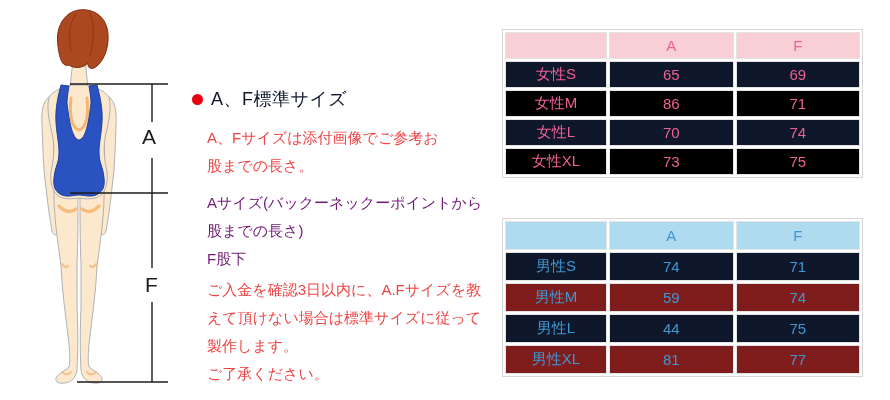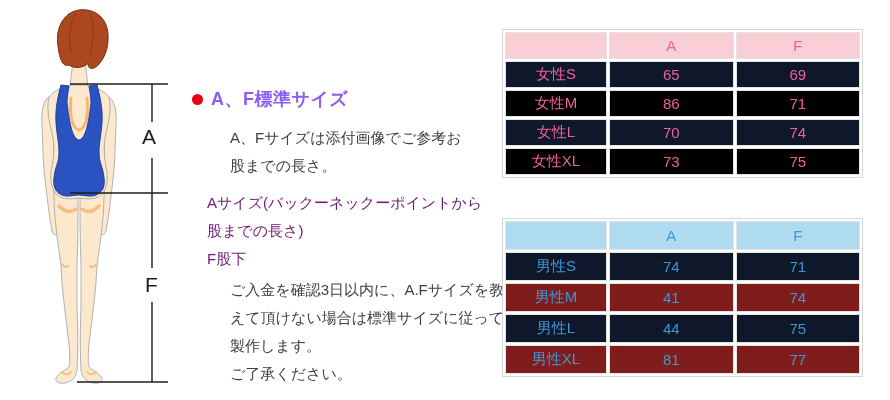--- a/index.html
+++ b/index.html
@@ -17,23 +17,23 @@
     position: absolute; color: #1c1c1c; font-size: 21px; line-height: 1;
     font-family: "Liberation Sans", sans-serif;
   }
   .measure-label.a { left: 142px; top: 126px; }
   .measure-label.f { left: 145px; top: 274px; }
 
   
   .info-area { position: absolute; left: 190px; top: 0; width: 300px; height: 400px; }
   .heading-row { position: absolute; left: 2px; top: 87px; display: flex; align-items: center; gap: 8px; }
   .bullet { width: 11px; height: 11px; border-radius: 50%; background: #e60012; flex: 0 0 auto; }
-  .heading-text { color: #8b5cf6; font-size: 18px; font-weight: bold; letter-spacing: 0.5px; }
+  .heading-text { color: #0f172a; font-size: 18px; font-weight: normal; letter-spacing: 0.5px; }
   .para { position: absolute; left: 17px; width: 280px; font-size: 15px; line-height: 28px; }
-  .para.dark { color: #404040; margin-left: 23px; }
+  .para.dark { color: #ef4444; }
   .para.pink { color: #701a75; }
   .para-1 { top: 124px; }
   .para-2 { top: 189px; }
   .para-3 { top: 276px; }
 
   
   .size-table {
     position: absolute; left: 502px; width: 361px;
     border-collapse: separate; border-spacing: 2px;
     border: 1px solid #d6d6d6; background: #ffffff;
@@ -173,21 +173,21 @@
         <td class="hd">A</td>
         <td class="hd">F</td>
       </tr>
       <tr>
         <td>男性S</td>
         <td>74</td>
         <td>71</td>
       </tr>
       <tr class="alt">
         <td>男性M</td>
-        <td>41</td>
+        <td>59</td>
         <td>74</td>
       </tr>
       <tr>
         <td>男性L</td>
         <td>44</td>
         <td>75</td>
       </tr>
       <tr class="alt">
         <td>男性XL</td>
         <td>81</td>

